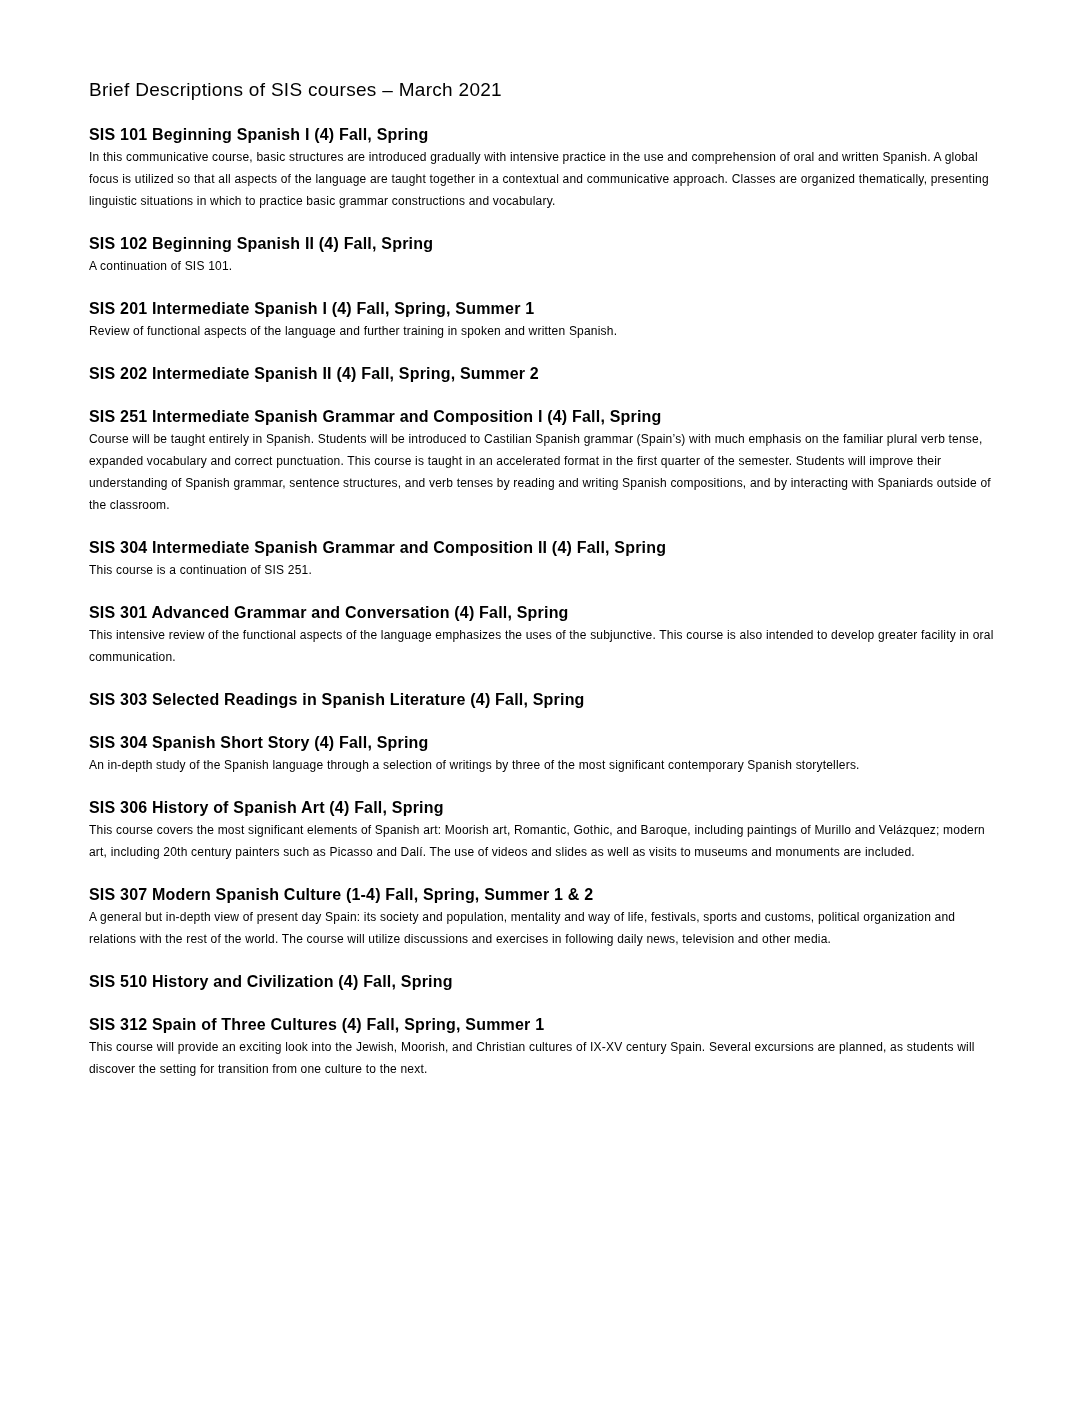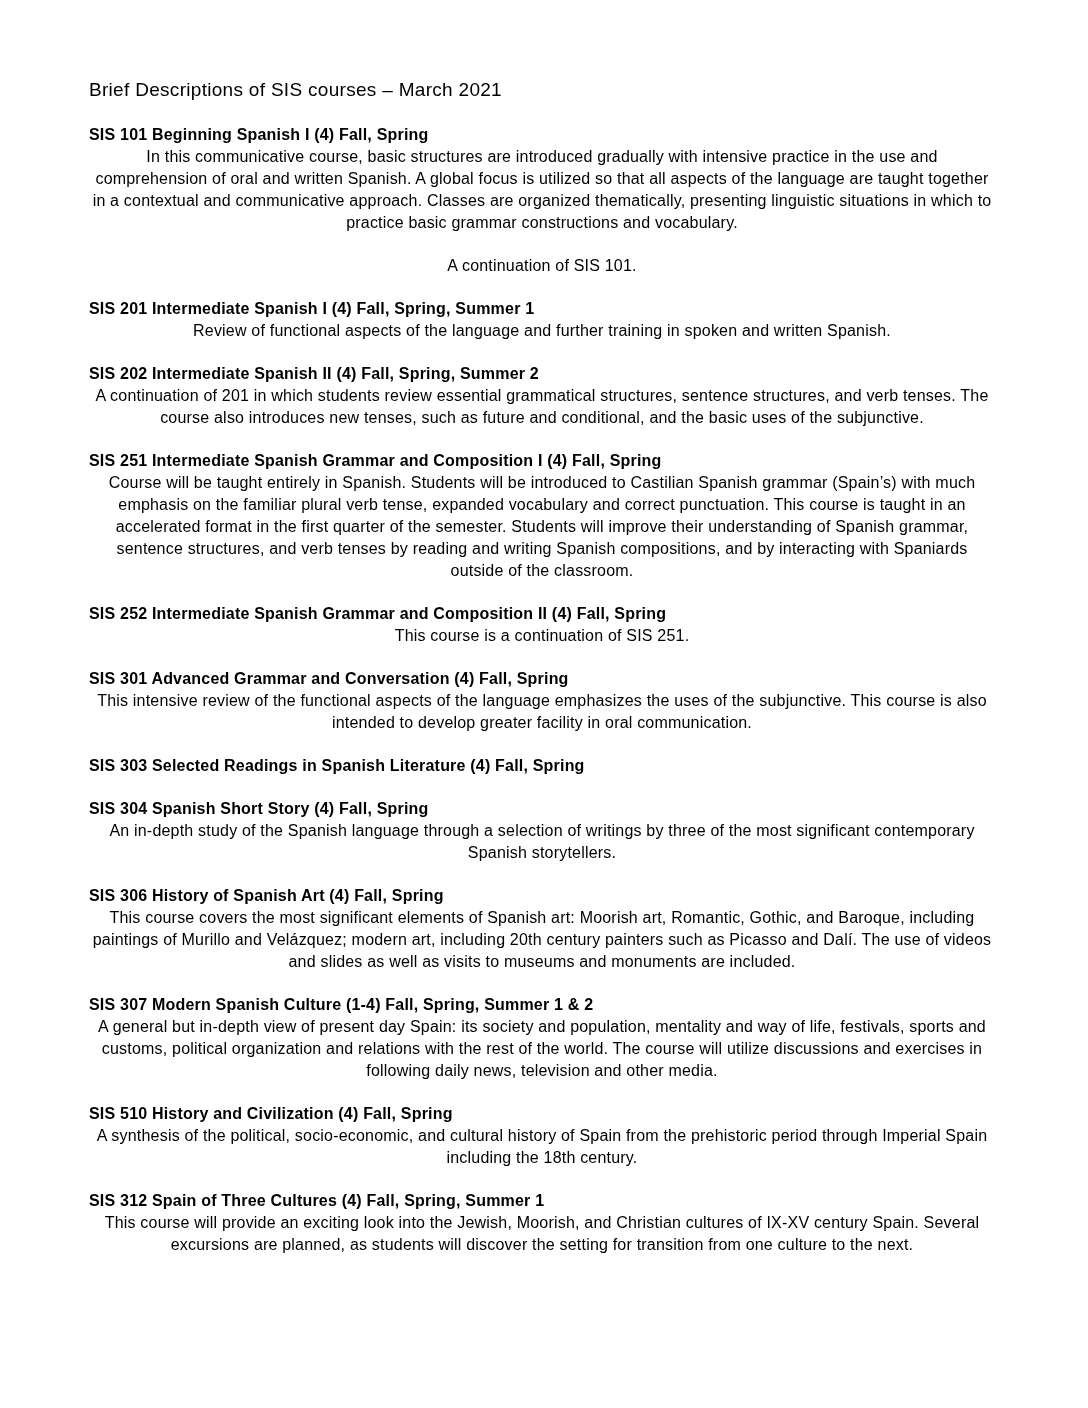--- a/index.html
+++ b/index.html
@@ -38,60 +38,59 @@
     margin-bottom: 0;
   }
   .course-heading {
     font-size: 16px;
     font-weight: bold;
     line-height: 22px;
     margin: 0;
     letter-spacing: 0.2px;
   }
   .course-description {
-    font-size: 16px;
+    font-size: 12px;
     font-weight: normal;
     line-height: 22px;
     margin: 0;
     letter-spacing: 0.2px;
-    text-align: center;
   }
 </style>
 </head>
 <body>
 
 <main class="page">
   <h1 class="doc-title">Brief Descriptions of SIS courses – March 2021</h1>
   <section class="course-list" id="course-list">
   <article class="course">
     <h2 class="course-heading">SIS 101 Beginning Spanish I (4) Fall, Spring</h2>
     <p class="course-description">In this communicative course, basic structures are introduced gradually with intensive practice in the use and comprehension of oral and written Spanish. A global focus is utilized so that all aspects of the language are taught together in a contextual and communicative approach. Classes are organized thematically, presenting linguistic situations in which to practice basic grammar constructions and vocabulary.</p>
   </article>
 
   <article class="course">
+    <h2 class="course-heading">SIS 102 Beginning Spanish II (4) Fall, Spring</h2>
     <p class="course-description">A continuation of SIS 101.</p>
   </article>
 
   <article class="course">
     <h2 class="course-heading">SIS 201 Intermediate Spanish I (4) Fall, Spring, Summer 1</h2>
     <p class="course-description">Review of functional aspects of the language and further training in spoken and written Spanish.</p>
   </article>
 
   <article class="course">
     <h2 class="course-heading">SIS 202 Intermediate Spanish II (4) Fall, Spring, Summer 2</h2>
-    <p class="course-description">A continuation of 201 in which students review essential grammatical structures, sentence structures, and verb tenses. The course also introduces new tenses, such as future and conditional, and the basic uses of the subjunctive.</p>
   </article>
 
   <article class="course">
     <h2 class="course-heading">SIS 251 Intermediate Spanish Grammar and Composition I (4) Fall, Spring</h2>
     <p class="course-description">Course will be taught entirely in Spanish. Students will be introduced to Castilian Spanish grammar (Spain’s) with much emphasis on the familiar plural verb tense, expanded vocabulary and correct punctuation. This course is taught in an accelerated format in the first quarter of the semester. Students will improve their understanding of Spanish grammar, sentence structures, and verb tenses by reading and writing Spanish compositions, and by interacting with Spaniards outside of the classroom.</p>
   </article>
 
   <article class="course">
-    <h2 class="course-heading">SIS 252 Intermediate Spanish Grammar and Composition II (4) Fall, Spring</h2>
+    <h2 class="course-heading">SIS 304 Intermediate Spanish Grammar and Composition II (4) Fall, Spring</h2>
     <p class="course-description">This course is a continuation of SIS 251.</p>
   </article>
 
   <article class="course">
     <h2 class="course-heading">SIS 301 Advanced Grammar and Conversation (4) Fall, Spring</h2>
     <p class="course-description">This intensive review of the functional aspects of the language emphasizes the uses of the subjunctive. This course is also intended to develop greater facility in oral communication.</p>
   </article>
 
   <article class="course">
     <h2 class="course-heading">SIS 303 Selected Readings in Spanish Literature (4) Fall, Spring</h2>
@@ -107,21 +106,20 @@
     <p class="course-description">This course covers the most significant elements of Spanish art: Moorish art, Romantic, Gothic, and Baroque, including paintings of Murillo and Velázquez; modern art, including 20th century painters such as Picasso and Dalí. The use of videos and slides as well as visits to museums and monuments are included.</p>
   </article>
 
   <article class="course">
     <h2 class="course-heading">SIS 307 Modern Spanish Culture (1-4) Fall, Spring, Summer 1 &amp; 2</h2>
     <p class="course-description">A general but in-depth view of present day Spain: its society and population, mentality and way of life, festivals, sports and customs, political organization and relations with the rest of the world. The course will utilize discussions and exercises in following daily news, television and other media.</p>
   </article>
 
   <article class="course">
     <h2 class="course-heading">SIS 510 History and Civilization (4) Fall, Spring</h2>
-    <p class="course-description">A synthesis of the political, socio-economic, and cultural history of Spain from the prehistoric period through Imperial Spain including the 18th century.</p>
   </article>
 
   <article class="course">
     <h2 class="course-heading">SIS 312 Spain of Three Cultures (4) Fall, Spring, Summer 1</h2>
     <p class="course-description">This course will provide an exciting look into the Jewish, Moorish, and Christian cultures of IX-XV century Spain. Several excursions are planned, as students will discover the setting for transition from one culture to the next.</p>
   </article>
 </section>
 </main>
 
 </body></html>

